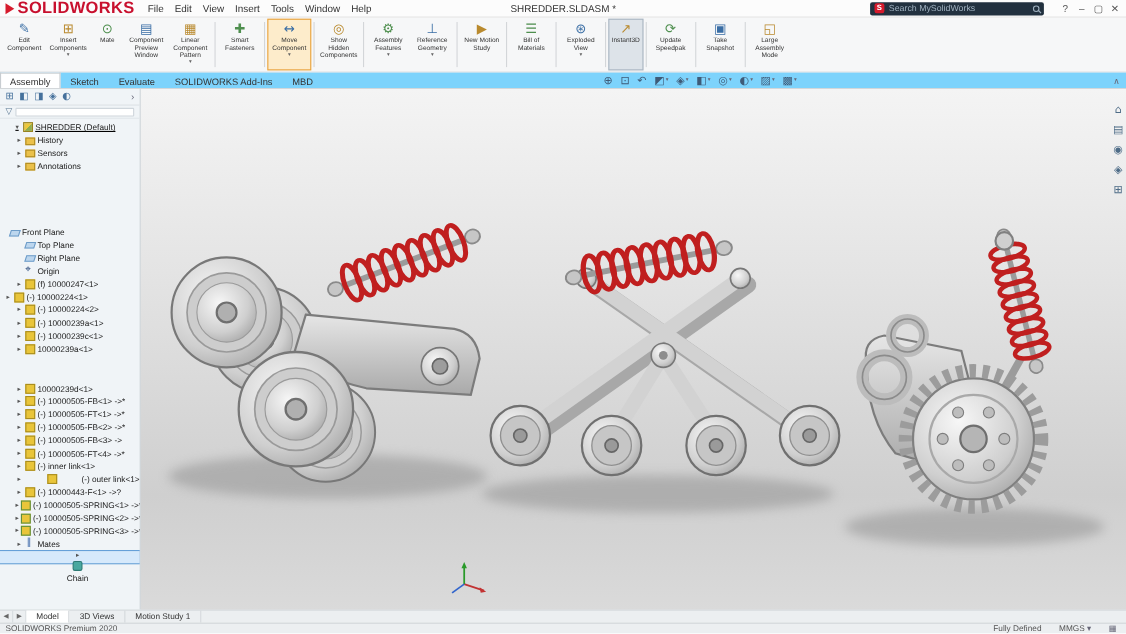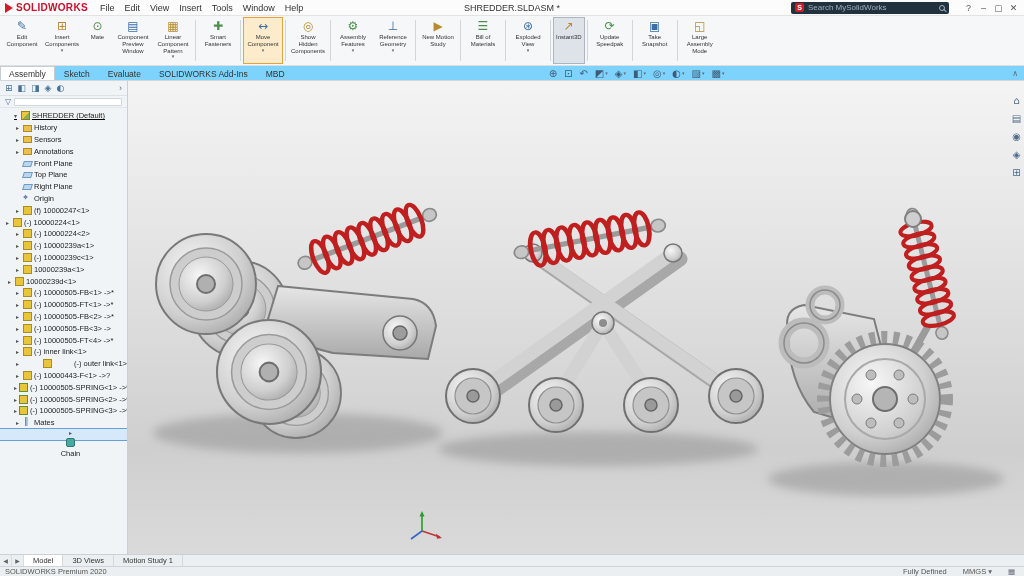--- a/index.html
+++ b/index.html
@@ -5,21 +5,21 @@
   * { margin:0; padding:0; box-sizing:border-box; }
   html,body { width:1024px; height:576px; overflow:hidden;
     font-family:"Liberation Sans", sans-serif; background:#fff; }
 
   
   .titlebar { position:relative; height:16px; background:#fcfcfc;
     border-bottom:1px solid #e3e3e3; display:flex; align-items:center; font-size:9px; }
   .logo { display:flex; align-items:center; gap:3px; padding:0 7px 0 5px; }
   .logo-mark { width:0; height:0; border-top:5px solid transparent; border-bottom:5px solid transparent;
     border-left:8px solid #d61a2c; }
-  .logo-text { color:#c8102e; font-weight:bold; font-size:10px; letter-spacing:.3px; }
+  .logo-text { color:#c8102e; font-weight:bold; font-size:15px; letter-spacing:.3px; }
   .menubar { display:flex; }
   .menu-item { padding:1px 5px; color:#333; cursor:default; }
   .doc-title { position:absolute; left:50%; transform:translateX(-50%); color:#333; font-size:9px; }
   .tb-right { margin-left:auto; display:flex; align-items:center; gap:12px; padding-right:3px;border-radius:7px; }
   .search { width:158px; height:12px; background:#22313f; border-radius:2px; display:flex;
     align-items:center; gap:4px; padding:0 4px; color:#9fb0bf; font-size:8px; }
   .s-logo { width:9px; height:9px; background:#d61a2c; color:#fff; font-size:7px; font-weight:bold;
     border-radius:2px; display:flex; align-items:center; justify-content:center; }
   .s-text { flex:1; overflow:hidden; white-space:nowrap; }
   .mag { width:6px; height:6px; border:1px solid #9fb0bf; border-radius:50%; position:relative; }
@@ -276,21 +276,21 @@
         <div class="trow" style="padding-left: 14px;">
           <span class="tarrow">▸</span>
           <span class="ticon ti-folder"></span>
           <span class="tlabel">Sensors</span>
         </div>
         <div class="trow" style="padding-left: 14px;">
           <span class="tarrow">▸</span>
           <span class="ticon ti-folder"></span>
           <span class="tlabel">Annotations</span>
         </div>
-        <div class="trow" style="padding-left: 14px;">
+        <div class="trow" style=" margin-top: 48px;">
           <span class="tarrow"></span>
           <span class="ticon ti-plane"></span>
           <span class="tlabel">Front Plane</span>
         </div>
         <div class="trow" style="padding-left: 14px;">
           <span class="tarrow"></span>
           <span class="ticon ti-plane"></span>
           <span class="tlabel">Top Plane</span>
         </div>
         <div class="trow" style="padding-left: 14px;">
@@ -326,21 +326,21 @@
         <div class="trow" style="padding-left: 14px;">
           <span class="tarrow">▸</span>
           <span class="ticon ti-part"></span>
           <span class="tlabel">(-) 10000239c&lt;1&gt;</span>
         </div>
         <div class="trow" style="padding-left: 14px;">
           <span class="tarrow">▸</span>
           <span class="ticon ti-part"></span>
           <span class="tlabel">10000239a&lt;1&gt;</span>
         </div>
-        <div class="trow" style="padding-left: 6px;">
+        <div class="trow" style="padding-left: 14px; margin-top: 24px;">
           <span class="tarrow">▸</span>
           <span class="ticon ti-part"></span>
           <span class="tlabel">10000239d&lt;1&gt;</span>
         </div>
         <div class="trow" style="padding-left: 14px;">
           <span class="tarrow">▸</span>
           <span class="ticon ti-part"></span>
           <span class="tlabel">(-) 10000505-FB&lt;1&gt; -&gt;*</span>
         </div>
         <div class="trow" style="padding-left: 14px;">

